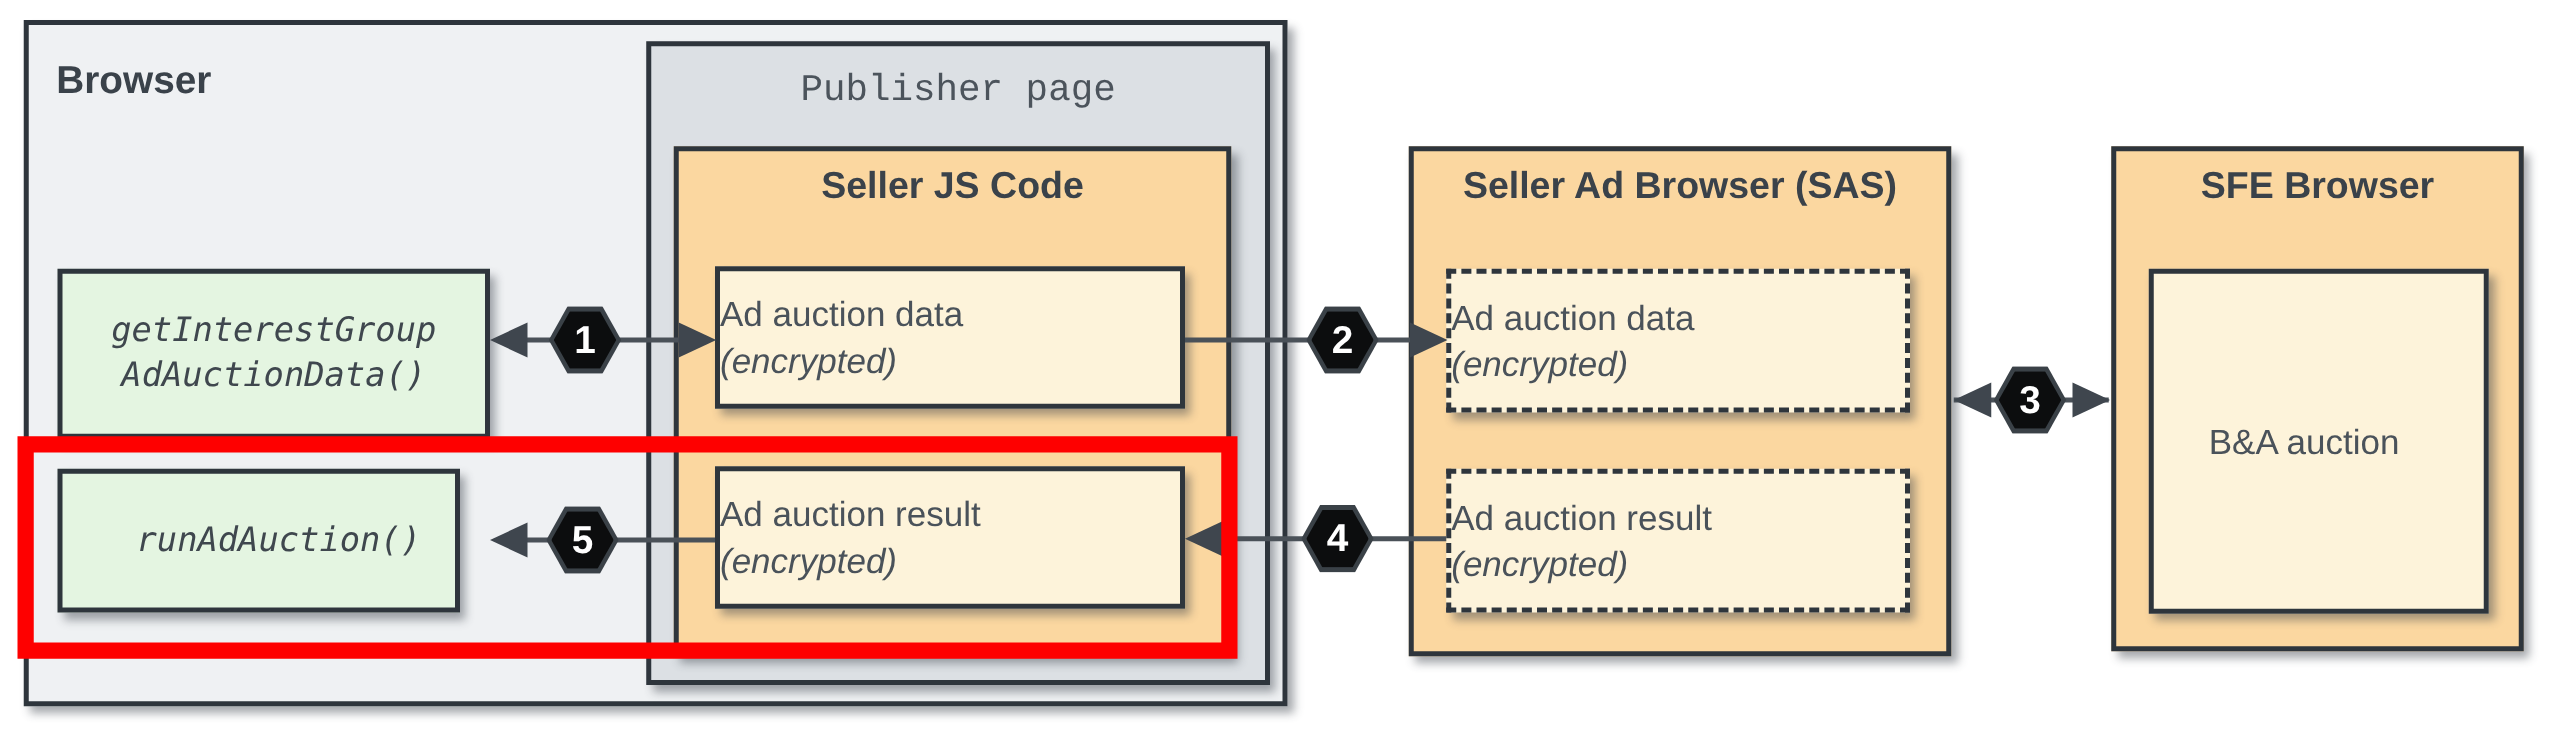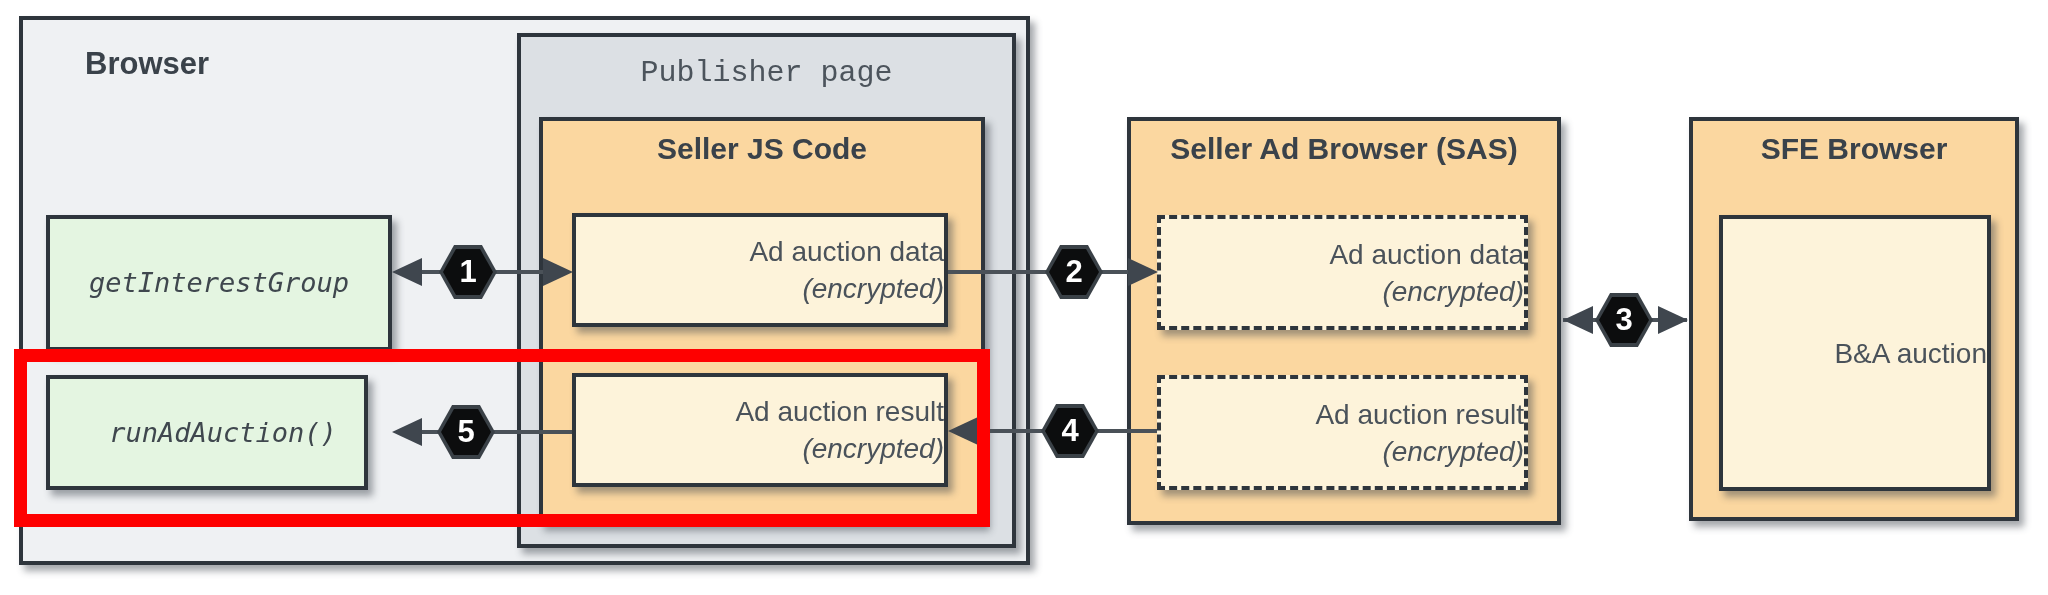--- a/index.html
+++ b/index.html
@@ -4,40 +4,40 @@
 <style>
   html,body{margin:0;padding:0;background:#ffffff;}
   #stage{
     position:relative;width:2048px;height:595px;background:#ffffff;overflow:hidden;
     font-family:"Liberation Sans",sans-serif;color:#3a424a;
   }
   .box{position:absolute;box-sizing:border-box;border:4px solid #2e353c;}
   .shadow{box-shadow:5px 6px 7px rgba(55,62,70,0.45);}
 
   .browser-box{left:19px;top:16px;width:1011px;height:549px;background:#eff1f3;}
-  .browser-label{position:absolute;left:45px;top:46px;font-size:31px;font-weight:bold;color:#3a424a;margin-left:40px;}
+  .browser-label{position:absolute;left:45px;top:46px;font-size:31px;font-weight:bold;color:#3a424a;}
 
   .publisher-box{left:517px;top:33px;width:499px;height:515px;background:#dce0e4;}
   .publisher-label{position:absolute;left:517px;top:56px;width:499px;text-align:center;font-size:30px;color:#4c545c;font-family:Liberation Mono, monospace;}
 
   .orange{background:#fbd7a0;}
   .sellerjs-box{left:539px;top:117px;width:446px;height:408px;}
   .sas-box{left:1127px;top:117px;width:434px;height:408px;}
   .sfe-box{left:1689px;top:117px;width:330px;height:404px;}
   .panel-title{display:block;margin-top:11px;text-align:center;font-size:30px;font-weight:bold;color:#3a424a;}
 
-  .cream{background:#fdf3da;display:flex;flex-direction:column;align-items:flex-end;justify-content:center;
+  .cream{background:#fdf3da;display:flex;flex-direction:column;align-items:flex-start;justify-content:center;
          font-size:28px;color:#4a525a;line-height:37px;text-align:center;}
   .cream .enc{font-style:italic;}
   .cream1{left:572px;top:213px;width:376px;height:114px;}
   .cream2{left:572px;top:373px;width:376px;height:114px;}
   .dashed{border-style:dashed;}
   .dashed1{left:1157px;top:215px;width:371px;height:115px;}
   .dashed2{left:1157px;top:375px;width:371px;height:115px;}
-  .ba-box{left:1719px;top:215px;width:272px;height:276px;}
+  .ba-box{left:1719px;top:215px;width:272px;height:276px;padding-left:44px;}
 
   .green{background:#e4f5e1;display:flex;flex-direction:column;align-items:center;justify-content:center;
          font-family:"DejaVu Sans Mono",monospace;font-style:italic;font-size:27px;line-height:36px;color:#3f474e;}
   .green1{left:46px;top:215px;width:346px;height:136px;}
   .green2{left:46px;top:375px;width:322px;height:115px;padding-left:32px;}
 
   .aline{position:absolute;height:4px;background:#4a5158;z-index:20;}
   .ah{position:absolute;width:0;height:0;z-index:21;}
   .ah-left{border-top:14px solid transparent;border-bottom:14px solid transparent;border-right:30px solid #3f464e;}
   .ah-right{border-top:14px solid transparent;border-bottom:14px solid transparent;border-left:30px solid #3f464e;}
@@ -71,20 +71,21 @@
     <span>Ad auction data</span>
     <span class="enc">(encrypted)</span>
   </div>
   <div class="box shadow cream cream2">
     <span>Ad auction result</span>
     <span class="enc">(encrypted)</span>
   </div>
 
   <div class="box shadow green green1">
     <span>getInterestGroup</span>
+    <span>AdAuctionData()</span>
   </div>
   <div class="box shadow green green2">
     <span>runAdAuction()</span>
   </div>
 
   <div class="box shadow orange sas-box">
     <span class="panel-title">Seller Ad Browser (SAS)</span>
   </div>
   <div class="box shadow cream dashed dashed1">
     <span>Ad auction data</span>

